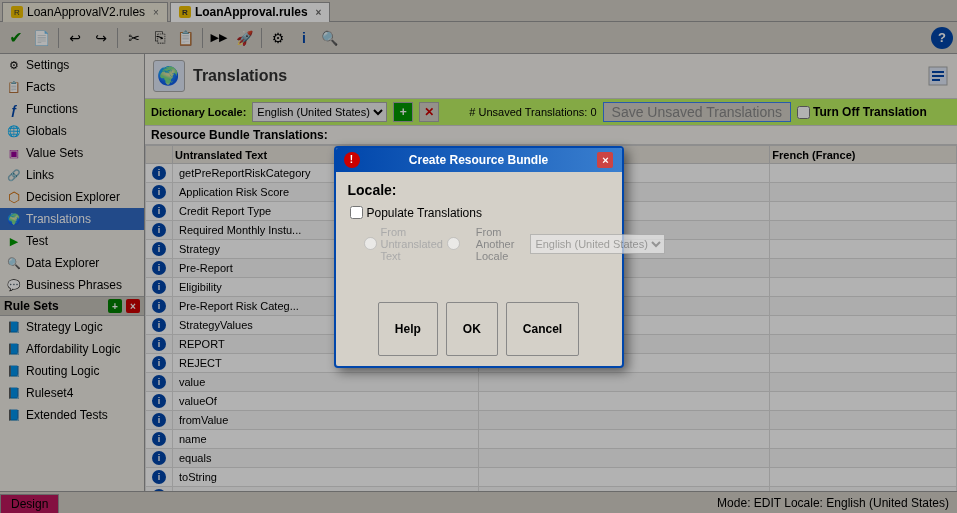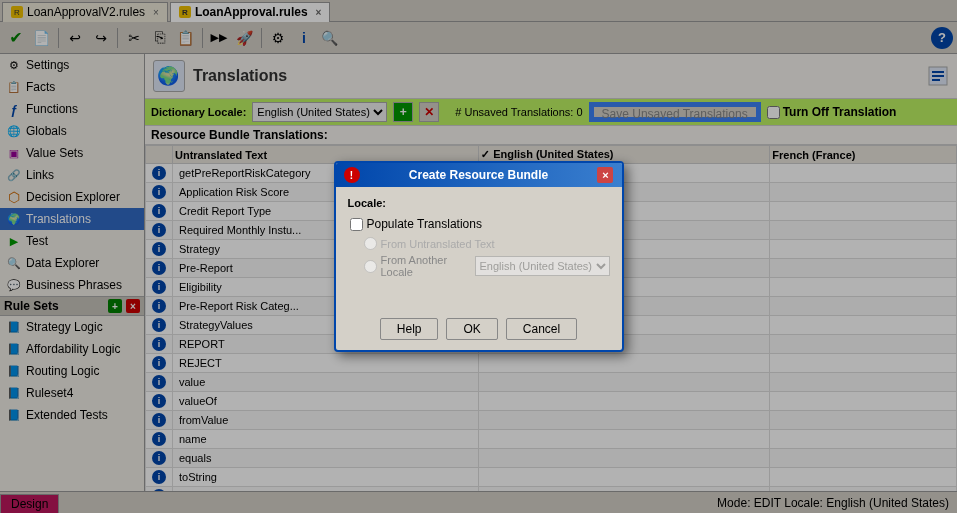--- a/index.html
+++ b/index.html
@@ -195,22 +195,22 @@
       border: 1px solid #aaa;
       background: #d4d0c8;
       cursor: pointer;
       display: flex; align-items: center; justify-content: center;
       font-size: 12px;
     }
     .save-btn {
       height: 20px;
       padding: 0 8px;
       background: #d4d0c8;
-      border: 5px solid #3b82f6;
-      font-size: 12px;
+      border: 1px solid #3b82f6;
+      font-size: 14px;
       cursor: pointer;
       color: #888;
       text-align: center;
     }
     .turnoff-label { display: flex; align-items: center; gap: 3px; font-size: 11px; }
     .turnoff-label input { margin: 0; }
 
     
     .bundle-label {
       padding: 2px 6px;
@@ -333,69 +333,70 @@
     }
     .dialog-body {
       padding: 10px 12px;
     }
     .dialog-row {
       display: flex;
       align-items: center;
       margin-bottom: 8px;
       gap: 6px;
     }
-    .dialog-row label { font-size: 11px; font-weight: bold; min-width: 45px; }
+    .dialog-row label { font-size: 14px; font-weight: bold; min-width: 45px; }
     .dialog-select {
       flex: 1;
       height: 22px;
       border: 1px solid #f0a000;
       background: white;
       font-size: 11px;
     }
     .dialog-checkbox-row {
       display: flex;
       align-items: center;
       gap: 4px;
       margin-bottom: 6px;
       padding-left: 2px;
     }
     .dialog-checkbox-row label { font-size: 12px; }
     .dialog-radio-group {
       padding-left: 16px;
       display: flex;
-      flex-direction: column;
+      flex-direction: row;
       gap: 4px;
       margin-bottom: 24px;
     }
     .dialog-radio-row {
       display: flex;
       align-items: center;
       gap: 4px;
     }
     .dialog-radio-row label { font-size: 11px; color: #888; }
     .dialog-radio-row input[type=radio]:disabled + label { color: #aaa; }
     .dialog-footer {
       display: flex;
       justify-content: center;
       gap: 8px;
       padding: 6px 12px 10px;
     }
     .dialog-btn {
-      padding: 3px 16px;
+      padding: 19px 16px;
       background: #d4d0c8;
       border: 1px solid #888;
       font-size: 12px;
       cursor: pointer;
       border-radius: 2px;
+      font-weight: bold;
     }
 
     .locale-select-row {
       display: flex;
       align-items: center;
-      gap: 4px;
+      gap: 16px;
     }
     .locale-select-row label { font-size: 11px; color: #888; }
     .locale-select-mini {
       height: 20px;
       font-size: 11px;
       border: 1px solid #aaa;
       background: #e8e8e8;
       color: #888;
     }
   </style>
@@ -527,21 +528,21 @@
         </div>
       </div>
 
       <div class="panel-toolbar">
         <label>Dictionary Locale:</label>
         <select style="height:20px; font-size:11px; border:1px solid #aaa;">
           <option>English (United States)</option>
         </select>
         <div class="small-btn" style="background:#009900; color:white; font-weight:bold;">+</div>
         <div class="small-btn" style="color:#cc0000; font-weight:bold;">✕</div>
-        <span style="margin-left:10px; font-size:11px;"># Unsaved Translations: 0</span>
+        <span style="margin-left:24px; font-size:11px;"># Unsaved Translations: 0</span>
         <button class="save-btn">Save Unsaved Translations</button>
         <label class="turnoff-label">
           <input type="checkbox" style="">
           <span>Turn Off Translation</span>
         </label>
       </div>
 
       <div class="bundle-label">
         <span>Resource Bundle Translations:</span>
       </div>

